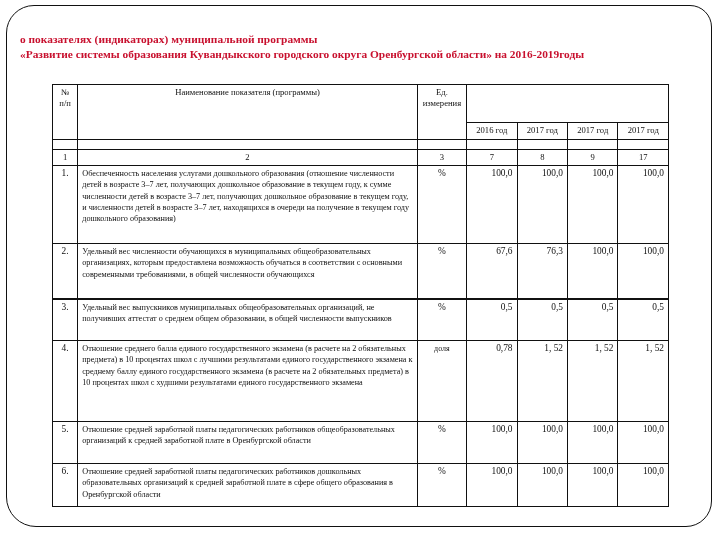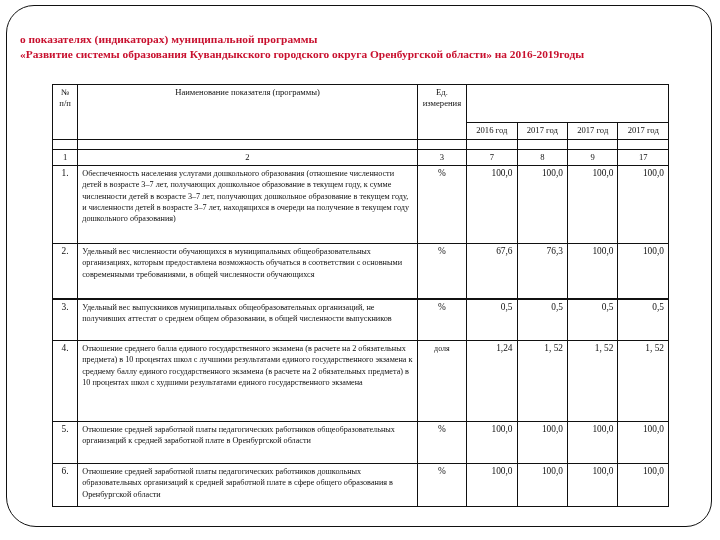--- a/index.html
+++ b/index.html
@@ -114,21 +114,21 @@
     <td class="unit">%</td>
     <td class="val">0,5</td>
     <td class="val">0,5</td>
     <td class="val">0,5</td>
     <td class="val">0,5</td>
   </tr>
   <tr style="height:81px;">
     <td class="num">4.</td>
     <td class="desc">Отношение среднего балла единого государственного экзамена (в расчете на 2 обязательных предмета) в 10 процентах школ с лучшими результатами единого государственного экзамена к среднему баллу единого государственного экзамена (в расчете на 2 обязательных предмета) в 10 процентах школ с худшими результатами единого государственного экзамена</td>
     <td class="unit" style="font-size:8px;">доля</td>
-    <td class="val">1,24</td>
+    <td class="val">0,78</td>
     <td class="val">1, 52</td>
     <td class="val">1, 52</td>
     <td class="val">1, 52</td>
   </tr>
   <tr style="height:42px;">
     <td class="num">5.</td>
     <td class="desc">Отношение средней заработной платы педагогических работников общеобразовательных организаций к средней заработной плате в Оренбургской области</td>
     <td class="unit">%</td>
     <td class="val">100,0</td>
     <td class="val">100,0</td>

